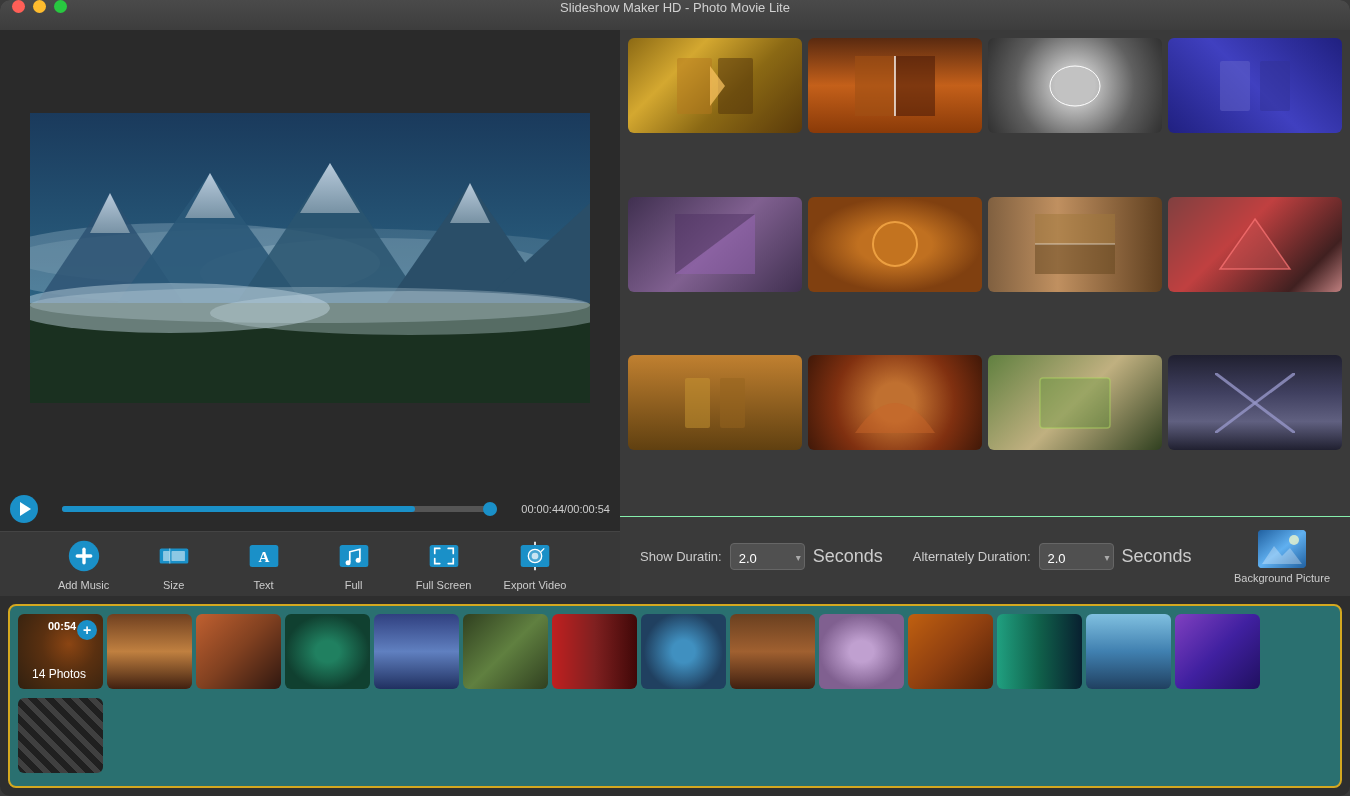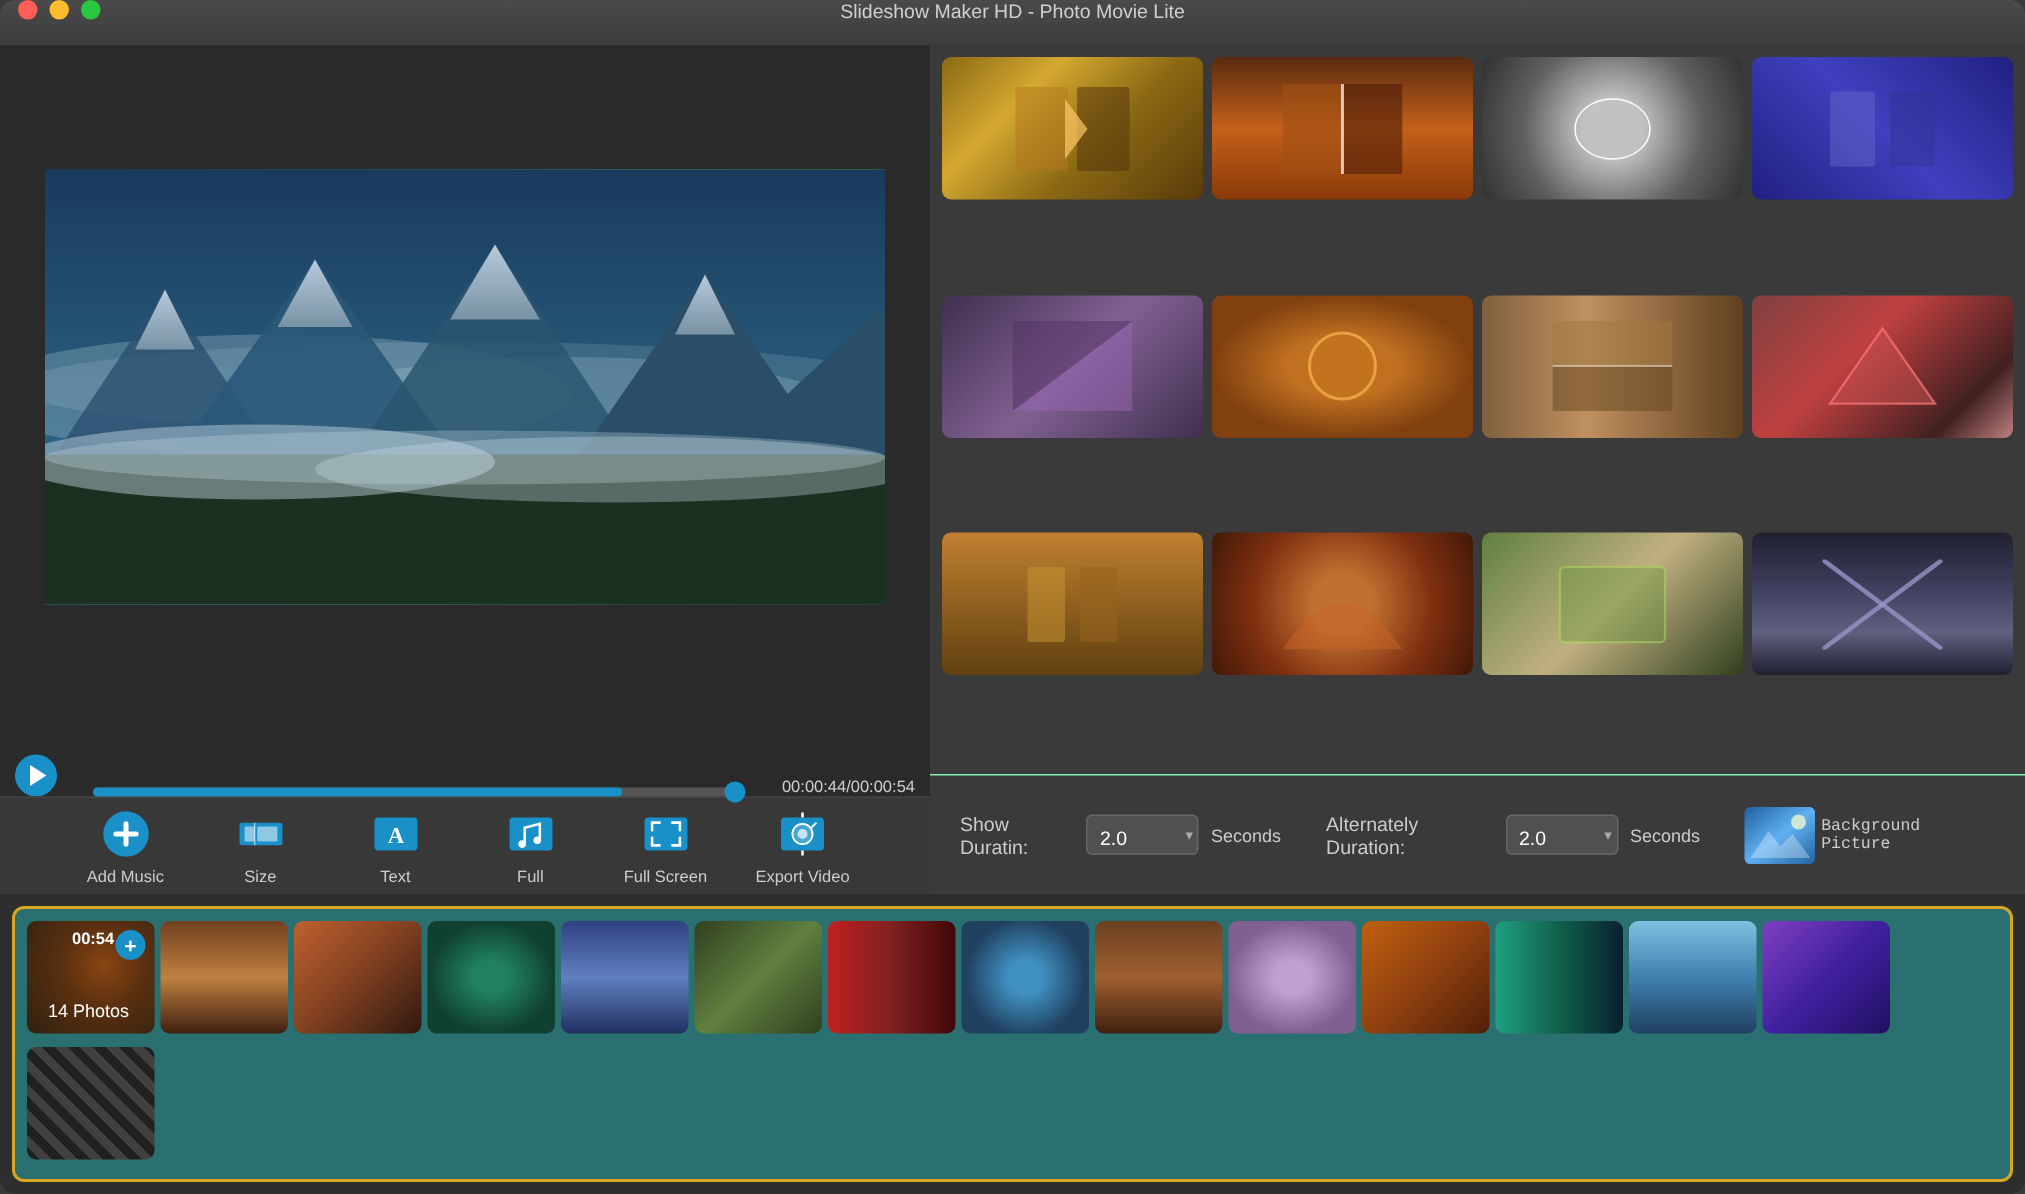--- a/index.html
+++ b/index.html
@@ -68,21 +68,21 @@
       background: linear-gradient(135deg, #1a3a5c 0%, #2a6080 20%, #3a8090 40%, #4a9080 60%, #3a6040 80%, #2a4030 100%);
       position: relative;
       overflow: hidden;
     }
 
     
     .timeline-area {
       height: 45px;
       background: #2a2a2a;
       display: flex;
-      align-items: flex-end;
+      align-items: center;
       padding: 0 10px;
       gap: 24px;
     }
     .play-btn {
       width: 28px;
       height: 28px;
       border-radius: 50%;
       background: #1a90c8;
       display: flex;
       align-items: center;
@@ -240,31 +240,30 @@
       content: '▾';
       position: absolute;
       right: 4px;
       top: 50%;
       transform: translateY(-50%);
       color: #aaa;
       font-size: 10px;
       pointer-events: none;
     }
     .setting-seconds {
-      font-size: 12px;
+      font-size: 18px;
       color: #ccc;
     }
     .bg-picture-btn {
       display: flex;
-      flex-direction: row;
+      flex-direction: column;
       align-items: center;
       gap: 4px;
       margin-left: auto;
       cursor: pointer;
-      font-family: Liberation Mono, monospace;
     }
     .bg-pic-icon {
       width: 48px;
       height: 38px;
       background: linear-gradient(135deg, #2060a0 0%, #60b0f0 50%, #2060a0 100%);
       border-radius: 4px;
       overflow: hidden;
       position: relative;
     }
     .bg-pic-label {

